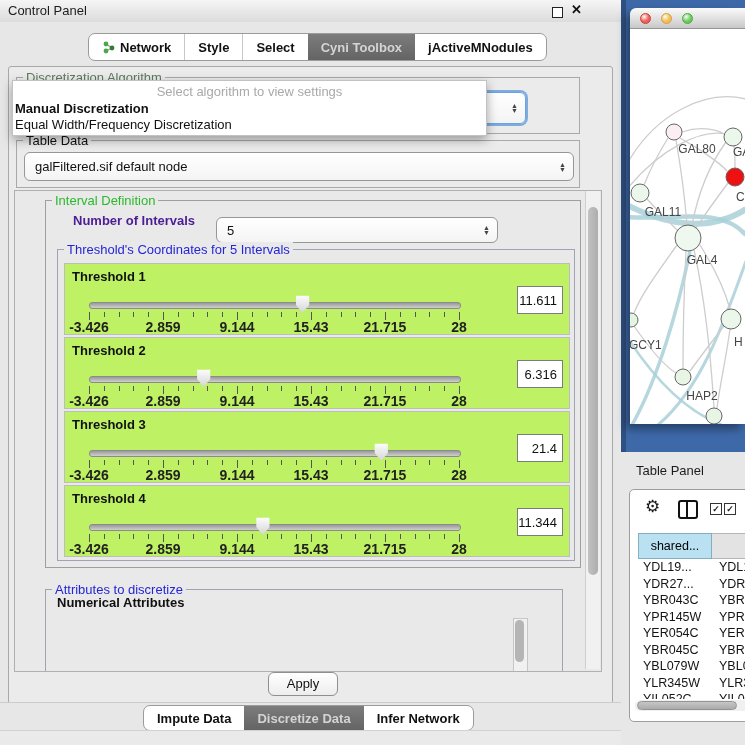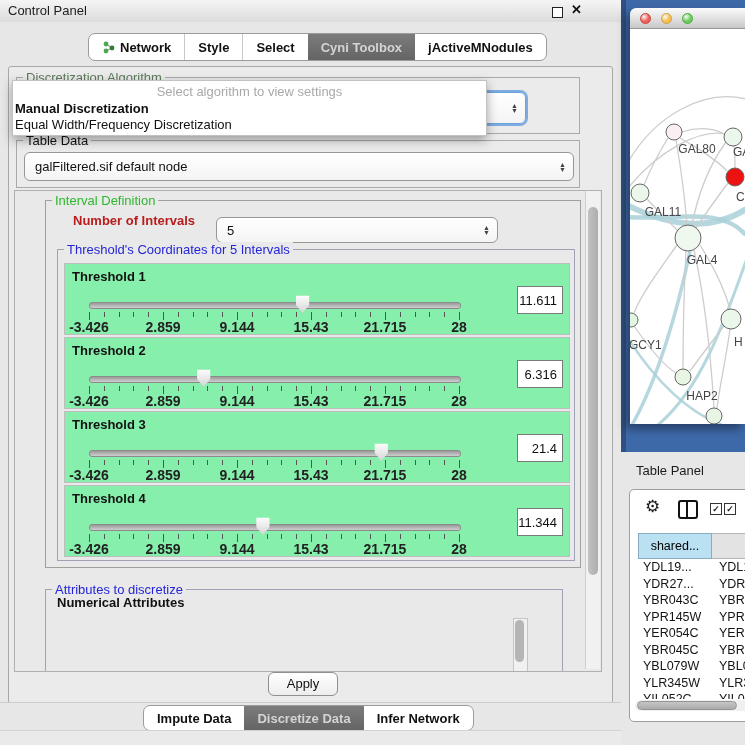--- a/index.html
+++ b/index.html
@@ -41,21 +41,21 @@
   #popup .opt{font-size:13px;color:#111;padding-left:2px;height:16px;}
   #popup .opt.bold{font-weight:bold;}
   
   #scrollpane{left:14px;top:190px;width:586px;height:480px;border:1px solid #b0b0b0;
     background:#e9e9e9;overflow:hidden;}
   #vscroll{left:585px;top:191px;width:14px;height:478px;background:#f1f1f1;
     border-left:1px solid #cfcfcf;z-index:20;}
   #vscroll .thumb{position:absolute;left:1.5px;top:16px;width:10px;height:368px;
     background:linear-gradient(90deg,#c2c2c2,#adadad);border-radius:6px;}
   
-  .thr{position:absolute;left:6px;width:504px;height:70px;background:#86efac;
+  .thr{position:absolute;left:6px;width:504px;height:70px;background:#bef264;
     border:1px solid #bdbdbd;}
   .thr .tlabel{position:absolute;left:7px;top:5px;font-size:13px;font-weight:bold;color:#111;}
   .thr .track{position:absolute;left:24px;top:38px;width:370px;height:5px;
     background:linear-gradient(#9a9a9a,#cfcfcf);border:1px solid #8b8b8b;border-radius:3px;}
   .thr .thumbp{position:absolute;top:31px;width:15px;height:18px;
     background:linear-gradient(#fefefe,#d5d5d5);
     clip-path:polygon(6% 4%,94% 4%,94% 55%,50% 100%,6% 55%);
     filter:drop-shadow(0 0 1px #777);}
   .thr .tick{position:absolute;top:48px;width:1px;background:#555;}
   .thr .ticklabel{position:absolute;top:55px;font-size:14px;font-weight:bold;color:#222;
@@ -173,21 +173,21 @@
   <div class="combo abs" style="left:24px;top:152px;width:548px;height:27px;">
     <span class="val">galFiltered.sif default node</span>
     <span class="stepper">▲<br>▼</span>
   </div>
 
   <div id="scrollpane" class="abs">
 
     <div class="tbox" style="left:30px;top:9px;width:534px;height:366px;border-color:#9f9f9f;">
       <span class="tbox-label green" style="background:#e9e9e9;">Interval Definition</span>
     </div>
-    <div class="abs" style="left:58px;top:22px;font-size:13px;font-weight:bold;color:#b91c1c;">Number of Intervals</div>
+    <div class="abs" style="left:58px;top:22px;font-size:13px;font-weight:bold;color:#4c1d95;">Number of Intervals</div>
     <div class="combo abs" style="left:201px;top:26px;width:280px;height:24px;">
       <span class="val">5</span>
       <span class="stepper">▲<br>▼</span>
     </div>
 
     <div class="tbox" style="left:42px;top:58px;width:516px;height:310px;border-color:#a2a2b6;">
       <span class="tbox-label blue" style="background:#e9e9e9;">Threshold's Coordinates for 5 Intervals</span>
       <div id="thr-container">
           <div class="thr" style="top: 13px;">
             <div class="tlabel">Threshold 1</div>

